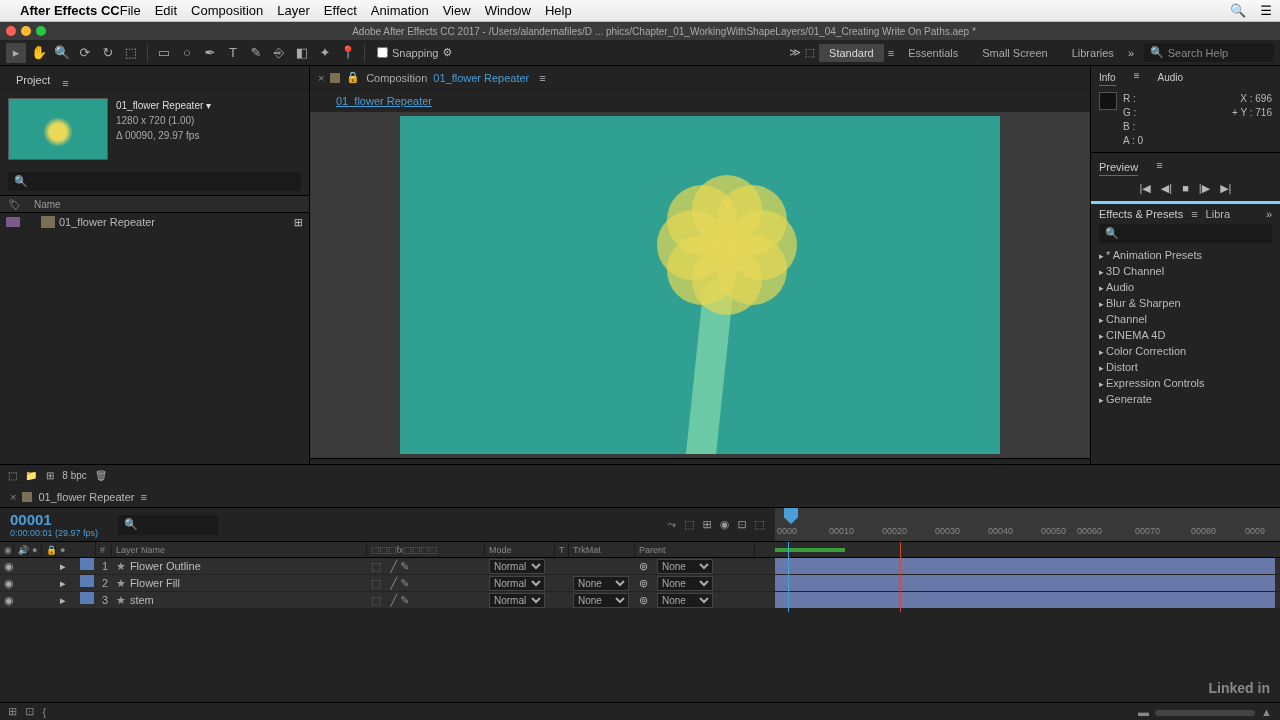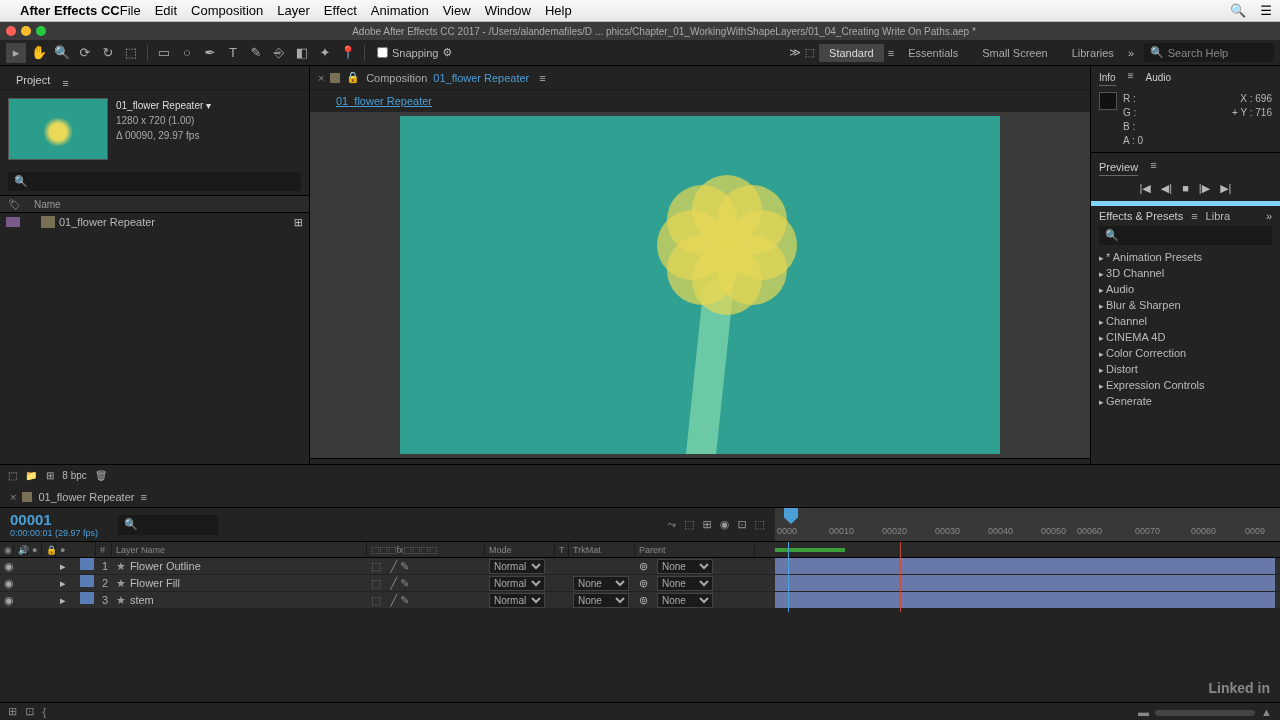--- a/index.html
+++ b/index.html
@@ -47,28 +47,28 @@
 .breadcrumb{height:22px;display:flex;align-items:center;padding:0 26px}
 .breadcrumb span{color:#4a9fd8;text-decoration:underline;font-size:11px}
 .viewport{flex:1;background:#3a3a3a;display:flex;align-items:center;justify-content:center;position:relative}
 .canvas{width:600px;height:338px;background:#2fa091;position:relative;overflow:hidden}
 .stem{position:absolute;left:49%;top:48%;width:30px;height:200px;background:#6bc9a6;transform:rotate(6deg);border-radius:15px}
 .flower{position:absolute;left:42%;top:16%;width:150px;height:150px}
 .petal{position:absolute;width:70px;height:70px;background:rgba(230,215,85,0.7);border-radius:50%;left:40px;top:40px;transform-origin:center}
 .comp-footer{height:26px;background:#232323;border-top:1px solid #000;display:flex;align-items:center;padding:0 10px;gap:10px;font-size:11px;color:#aaa}
 .right-panels{width:190px;background:#232323;border-left:1px solid #000;display:flex;flex-direction:column}
 .info-panel{padding:4px 8px;font-size:10px;border-bottom:1px solid #000}
-.info-tabs{display:flex;gap:12px;margin-bottom:6px}
+.info-tabs{display:flex;gap:18px;margin-bottom:6px}
 .info-tabs .tab{color:#ccc;padding:2px 0}
 .info-tabs .tab.active{border-bottom:1px solid #666}
 .info-row{display:flex;justify-content:space-between;line-height:1.4}
 .info-swatch{width:18px;height:18px;background:#111;border:1px solid #555;float:left;margin-right:6px}
 .info-status{margin-top:6px;font-size:10px;line-height:1.3}
 .info-status .warn{color:#d8833b}
-.preview-panel{padding:6px 8px;border-bottom:5px solid #7dd3fc}
+.preview-panel{padding:6px 8px;border-bottom:3px solid #7dd3fc}
 .preview-controls{display:flex;justify-content:center;gap:10px;margin-top:6px;font-size:11px}
 .effects-panel{flex:1;padding:4px 0;overflow:hidden}
 .effects-tabs{display:flex;gap:8px;padding:0 8px;margin-bottom:4px}
 .effects-search{margin:4px 8px;background:#1a1a1a;padding:3px 6px}
 .effects-list{padding:0 8px}
 .effect-item{padding:2px 0;font-size:11px;color:#bbb}
 .effect-item::before{content:"▸ ";font-size:9px}
 .timeline{height:236px;background:#232323;border-top:2px solid #000;position:relative}
 .bottom-bar{position:absolute;top:-22px;left:0;right:0;height:22px;background:#232323;border-top:1px solid #000;display:flex;align-items:center;padding:0 8px;gap:8px;font-size:10px}
 .tl-tab{height:22px;display:flex;align-items:center;padding:0 10px;gap:6px;border-bottom:1px solid #000}

